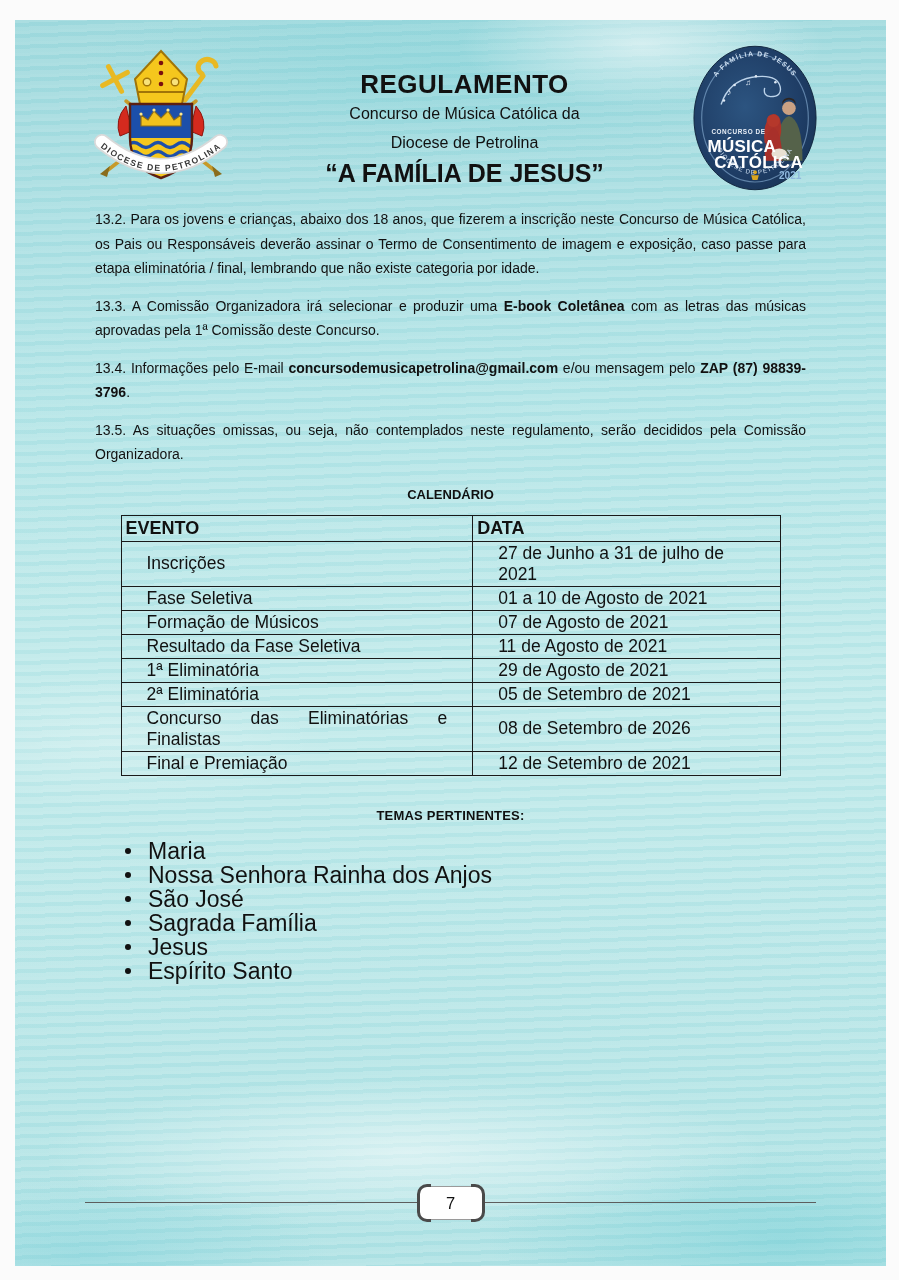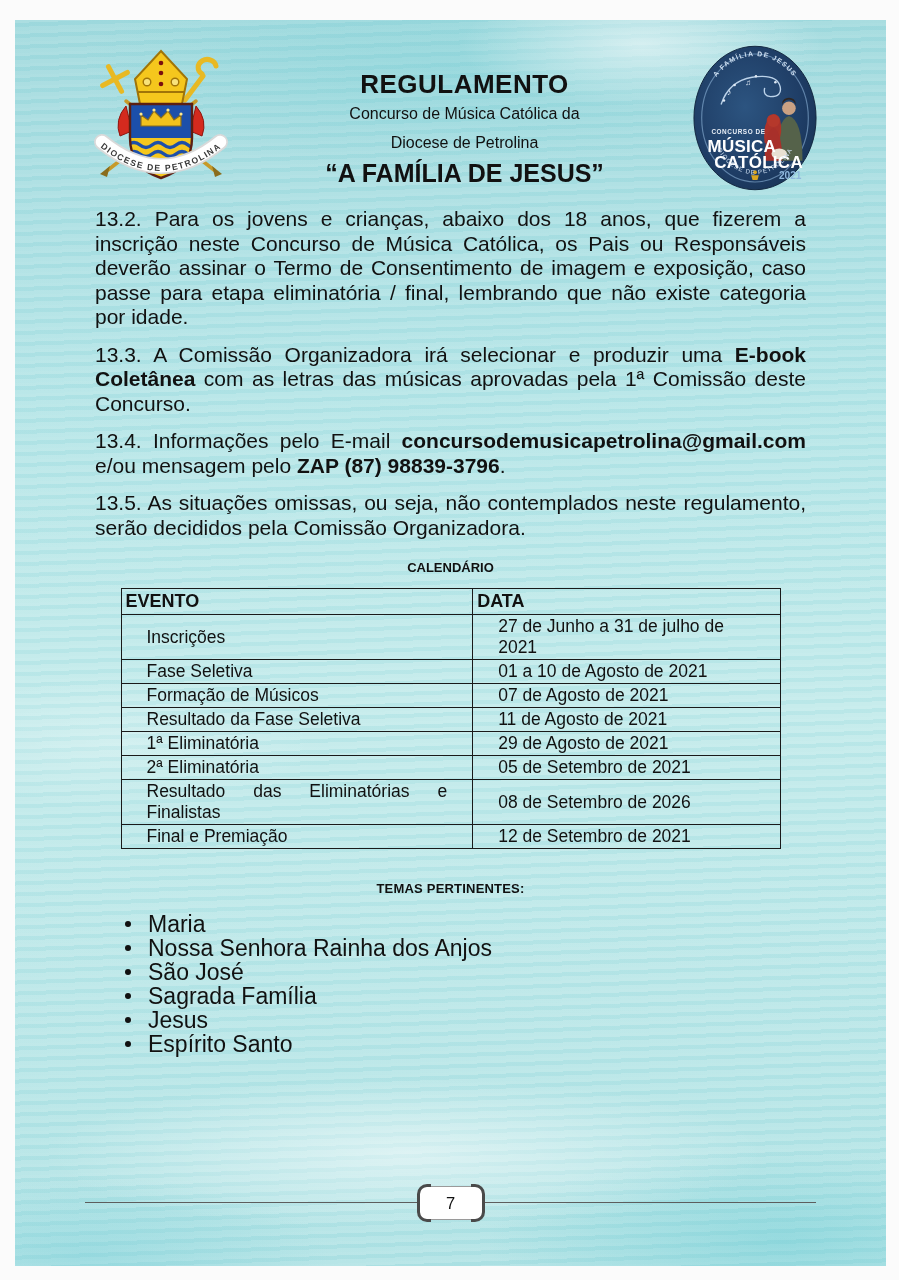--- a/index.html
+++ b/index.html
@@ -23,21 +23,21 @@
       linear-gradient(180deg,#a2dade 0%,#b5e5e7 30%,#c3ebeb 55%,#b2e3e5 100%);
   }
   
   .header{display:flex;align-items:flex-start;padding:26px 68px 0 70px;}
   .titles{flex:1;text-align:center;padding-top:24px;}
   .t1{font-size:26px;font-weight:bold;letter-spacing:.5px;line-height:29px;}
   .t2,.t3{font-size:16px;line-height:28px;margin-top:1px;}
   .t4{font-size:25px;font-weight:bold;line-height:29px;margin-top:2px;}
   
   .content{padding:0 80px;margin-top:10px;}
-  .content p{margin:13px 0 0;font-size:21px;line-height:24.5px;text-align:justify;}
+  .content p{margin:13px 0 0;font-size:14px;line-height:24.5px;text-align:justify;}
   .content p b{font-weight:bold;}
   .section-title{text-align:center;font-weight:bold;font-size:13px;color:#101010;margin:0;}
   #calendar-title{margin-top:20px;}
   #themes-title{margin-top:32px;letter-spacing:.2px;}
   
   table.calendar{width:660px;margin:13px auto 0;border-collapse:collapse;table-layout:fixed;}
   .calendar th,.calendar td{border:1.7px solid #1a1a1a;line-height:21px;vertical-align:middle;}
   .calendar th{font-size:18px;font-weight:bold;text-align:left;padding:2px 4px;}
   .calendar th:first-child{width:52%;}
   .calendar td{font-size:17.5px;padding:1px 25px;}
@@ -218,21 +218,21 @@
           </tr>
           <tr>
             <td class="event">1ª Eliminatória</td>
             <td class="date">29 de Agosto de 2021</td>
           </tr>
           <tr>
             <td class="event">2ª Eliminatória</td>
             <td class="date">05 de Setembro de 2021</td>
           </tr>
           <tr>
-            <td class="event">Resultado das Eliminatórias e Finalistas</td>
+            <td class="event">Concurso das Eliminatórias e Finalistas</td>
             <td class="date">08 de Setembro de 2026</td>
           </tr>
           <tr>
             <td class="event">Final e Premiação</td>
             <td class="date">12 de Setembro de 2021</td>
           </tr>
         </tbody>
     </table>
 
     <h2 class="section-title" id="themes-title">TEMAS PERTINENTES:</h2>

